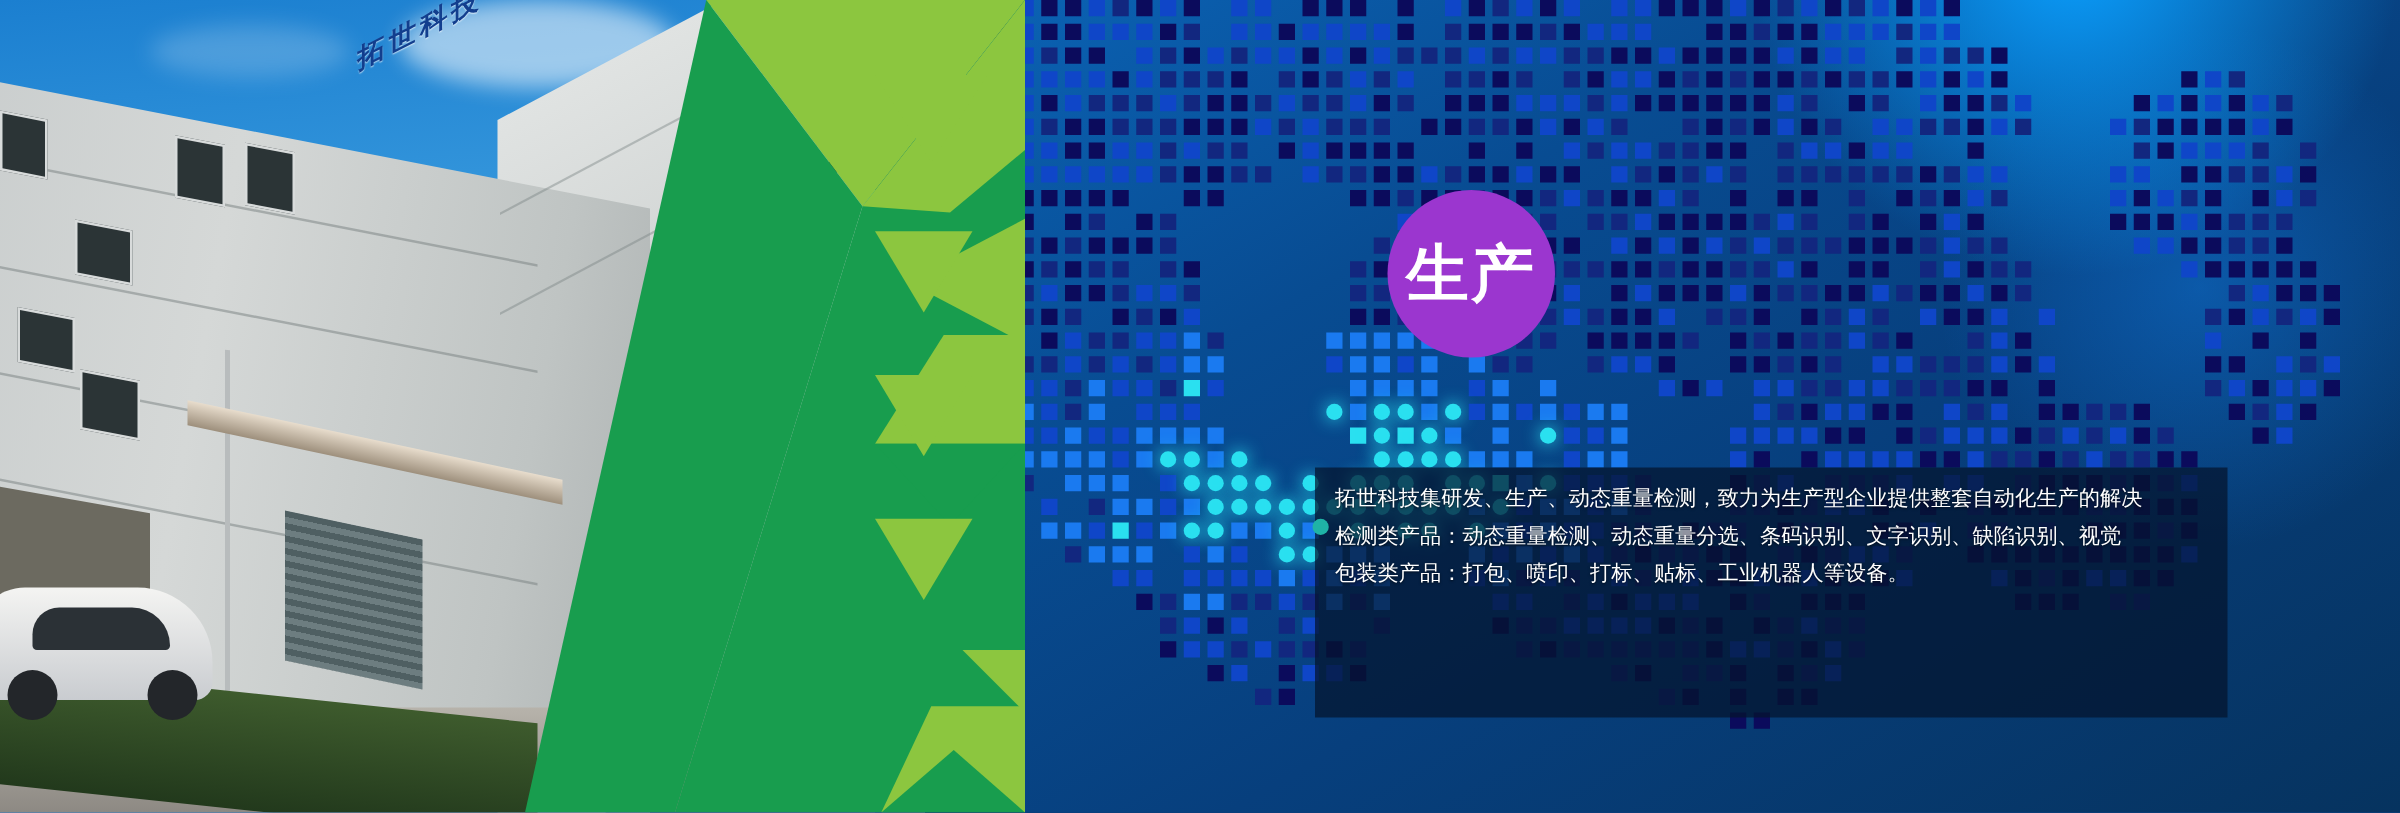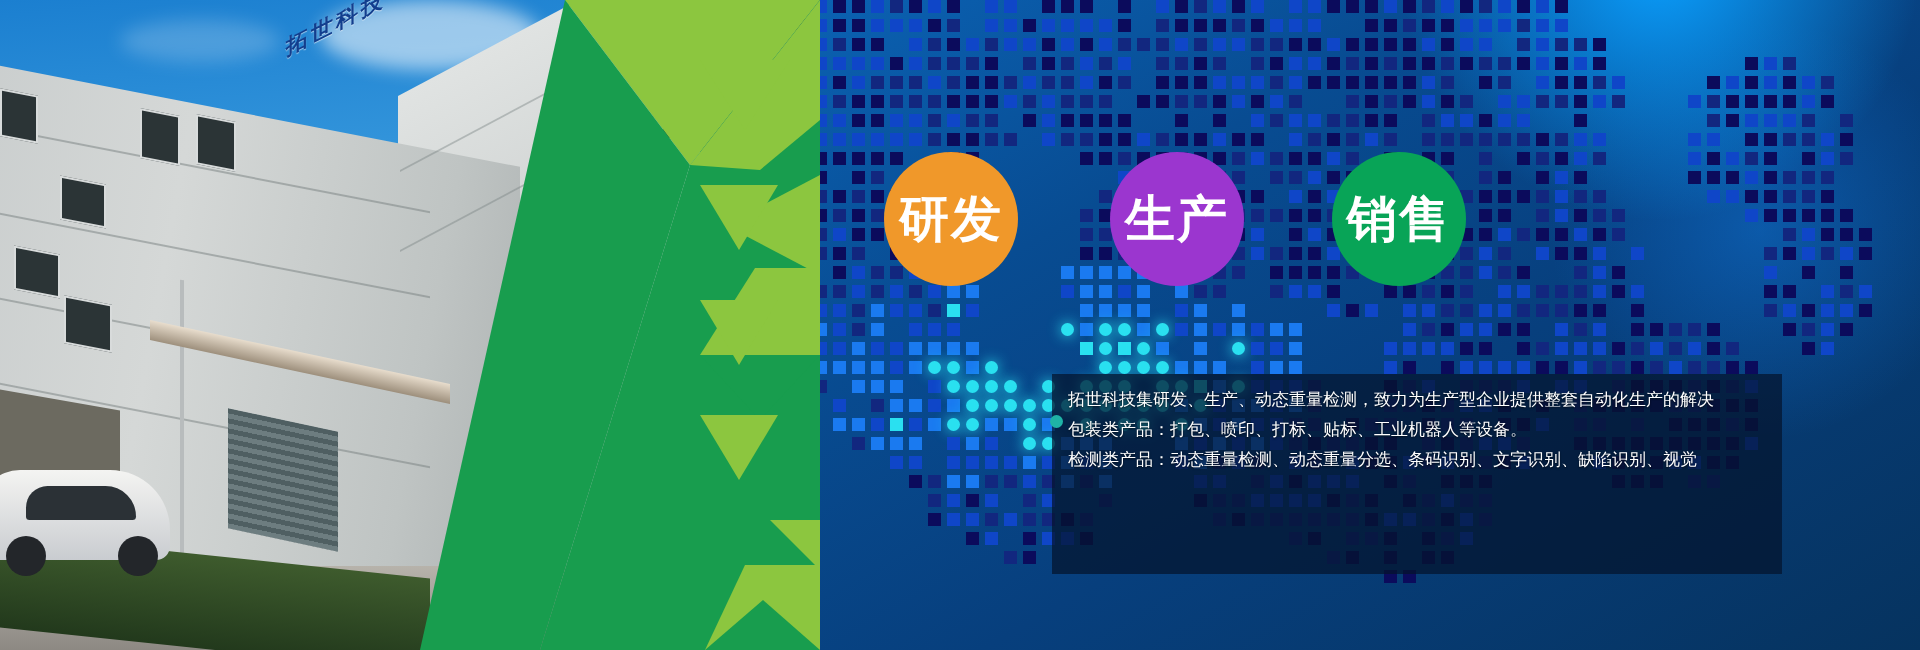--- a/index.html
+++ b/index.html
@@ -1337,30 +1337,24 @@
     <polygon points="770,520 820,520 820,570" fill="#8cc63f"></polygon>
     <polygon points="745,565 820,565 820,650 705,650" fill="#8cc63f"></polygon>
     <polygon points="705,650 820,650 763,600" fill="#189d4e"></polygon>
 
     <polygon points="700,60 790,60 745,130" fill="#8cc63f"></polygon>
     <polygon points="700,185 778,185 739,250" fill="#8cc63f"></polygon>
     <polygon points="700,300 778,300 739,365" fill="#8cc63f"></polygon>
     <polygon points="700,415 778,415 739,480" fill="#8cc63f"></polygon>
   </svg>
 
-  <div class="badge badge-rd">
-    <span>研发</span>
-  </div>
   <div class="badge badge-prod">
     <span>生产</span>
-  </div>
-  <div class="badge badge-sale">
-    <span>销售</span>
   </div>
 
   <div class="descpanel"></div>
   <div class="bullet"></div>
   <div class="desc">
     <p>拓世科技集研发、生产、动态重量检测，致力为生产型企业提供整套自动化生产的解决</p>
+    <p>检测类产品：动态重量检测、动态重量分选、条码识别、文字识别、缺陷识别、视觉</p>
     <p>包装类产品：打包、喷印、打标、贴标、工业机器人等设备。</p>
-    <p>检测类产品：动态重量检测、动态重量分选、条码识别、文字识别、缺陷识别、视觉</p>
   </div>
 </div>
 
 </body></html>

